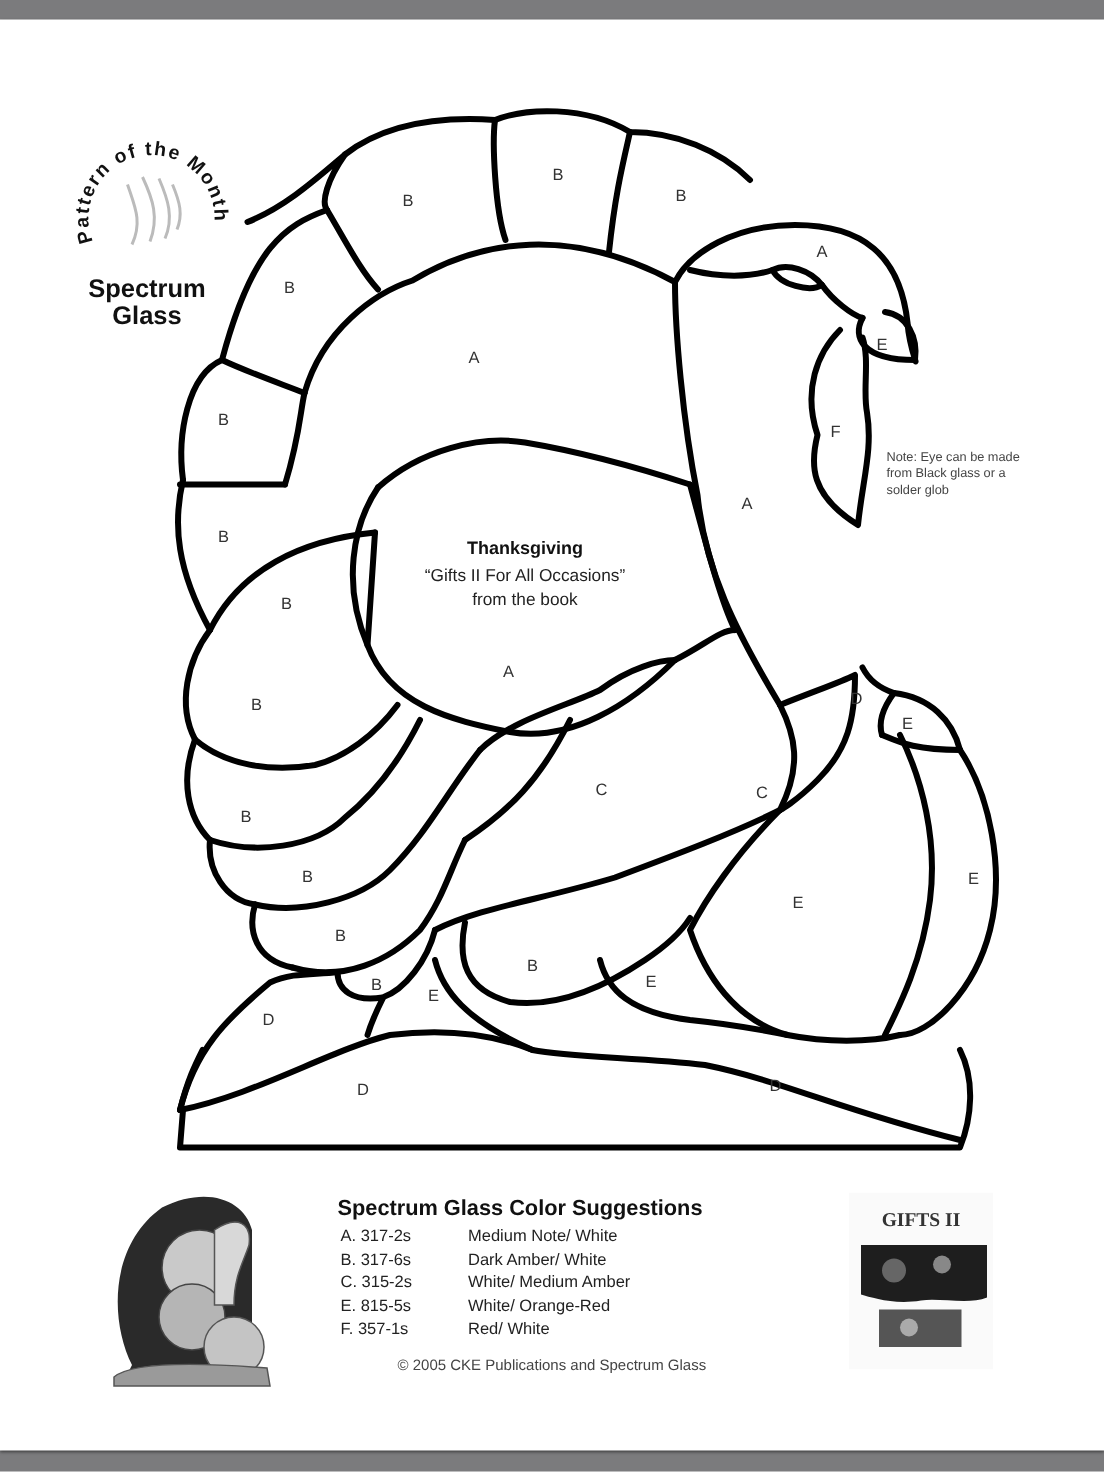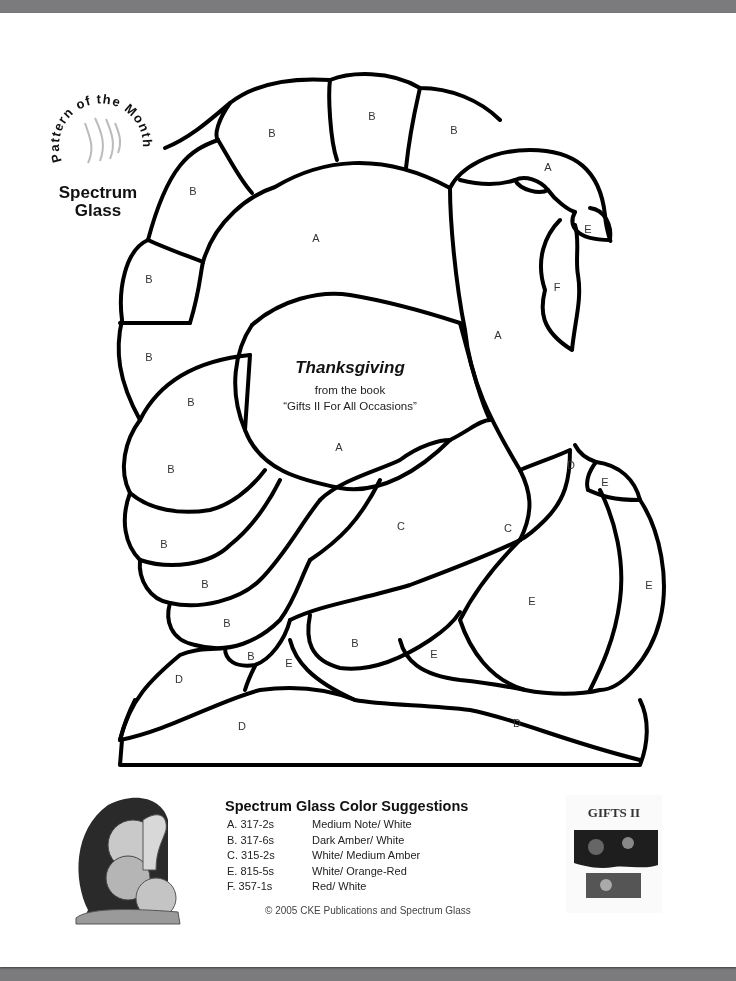--- a/index.html
+++ b/index.html
@@ -6,21 +6,21 @@
   body { width:736px; height:981px; background:#7b7b7d; position:relative; overflow:hidden;
          font-family:"Liberation Sans", sans-serif; }
   .page { position:absolute; left:0; top:13px; width:736px; height:954px; background:#ffffff;
           box-shadow:0 1px 2px rgba(0,0,0,0.5); }
   .pattern { position:absolute; left:0; top:0; }
   .lbl { font-family:"Liberation Sans", sans-serif; font-size:11px; fill:#333; text-anchor:middle; }
   .logo-ring { position:absolute; left:40px; top:70px; width:120px; height:110px; }
   .logo-name { position:absolute; left:42px; top:171px; width:112px; text-align:center;
                font-weight:bold; font-size:17px; line-height:18px; color:#111; }
   .title-block { position:absolute; left:250px; top:345px; width:200px; text-align:center; color:#222; }
-  .title-block .t { font-weight:bold; font-style:italic; font-size:17px; margin-bottom:4px; color:#111; }
+  .title-block .t { font-weight:bold; font-size:12px; margin-bottom:4px; color:#111; }
   .title-block .s { font-size:11.5px; line-height:16px; }
   .note { position:absolute; left:591px; top:286px; width:90px; font-size:8.5px; line-height:11px; color:#444; }
   .legend { position:absolute; left:225px; top:785px; width:300px; color:#222; }
   .legend h2 { margin:0 0 3px 0; font-size:14.5px; font-weight:bold; color:#111; }
   .legend .row { display:flex; font-size:11px; line-height:15.5px; }
   .legend .code { width:85px; padding-left:2px; }
   .legend .copy { margin-top:10px; font-size:10px; color:#444;margin-left:40px; }
   .thumb-left { position:absolute; left:68px; top:777px; width:120px; height:138px; }
   .thumb-right { position:absolute; left:566px; top:782px; width:96px; height:118px; }
 </style>
@@ -141,24 +141,25 @@
       <path d="M75,40 C80,52 82,60 78,70"></path>
     </g>
   </svg>
   <div class="logo-name">
     <div>Spectrum</div>
     <div>Glass</div>
   </div>
 
   <div class="title-block">
     <div class="t">Thanksgiving</div>
+    <div class="s">“Gifts II For All Occasions”</div>
     <div class="s">from the book</div>
-    <div class="s">“Gifts II For All Occasions”</div>
   </div>
 
+  <div class="note">Note: Eye can be made from Black glass or a solder glob</div>
 
   <svg class="thumb-left" viewBox="0 0 120 138">
     <path d="M20,120 C5,90 5,40 40,15 C70,0 95,10 100,30 L100,130 L15,130 Z" fill="#2a2a2a"></path>
     <circle cx="65" cy="55" r="25" fill="#c9c9c9" stroke="#444"></circle>
     <circle cx="60" cy="88" r="22" fill="#b5b5b5" stroke="#444"></circle>
     <path d="M75,30 C90,20 100,25 98,40 C95,50 88,60 88,80 L75,80 Z" fill="#d8d8d8" stroke="#555"></path>
     <circle cx="88" cy="108" r="20" fill="#c4c4c4" stroke="#555"></circle>
     <path d="M8,128 C20,118 60,118 110,122 L112,134 L8,134 Z" fill="#9a9a9a" stroke="#555"></path>
   </svg>
 

